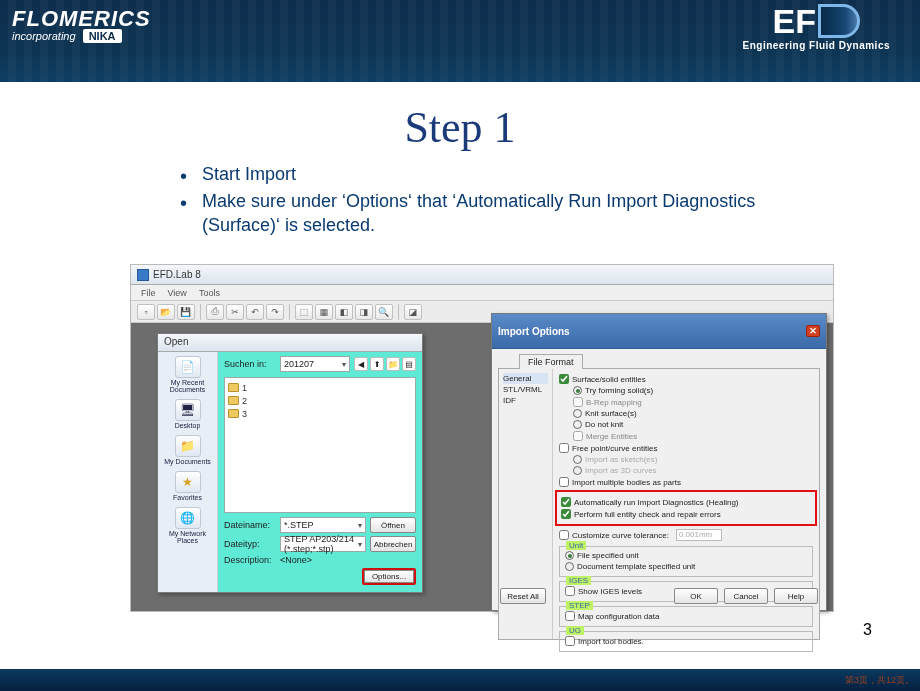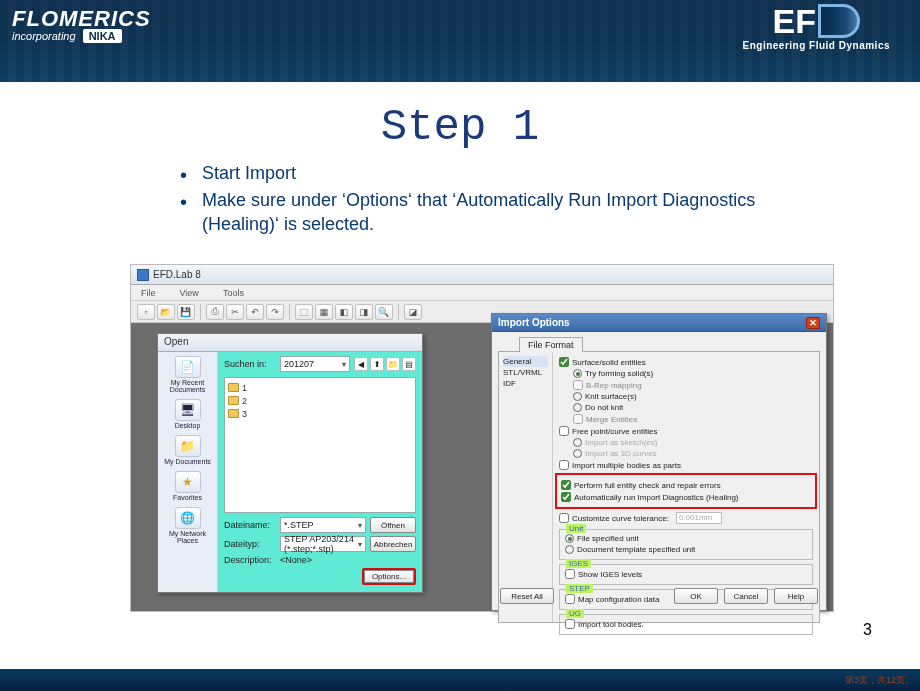--- a/index.html
+++ b/index.html
@@ -12,30 +12,30 @@
   .logo-left small { display:block; font-size:11px; font-weight:normal; font-style:italic; margin-top:-2px; letter-spacing:0;}
   .logo-left .nika { background:#fff; color:#0a2a4a; padding:1px 6px; font-style:normal; font-weight:bold; border-radius:2px; margin-left:4px;}
   .logo-right { position:absolute; right:30px; top:4px; text-align:center; z-index:2; }
   .logo-right .efd-box { display:flex; align-items:center; justify-content:center; gap:0; }
   .efd-e, .efd-f { color:#fff; font-weight:bold; font-size:34px; font-family: Arial Black, Arial, sans-serif; line-height:1; }
   .efd-d { width:42px; height:34px; border:3px solid #7fb8e8; border-radius:0 20px 20px 0; background:linear-gradient(90deg,#0a2a4a,#0e3a60 40%, #1a4a78 70%, #4a7aa8); margin-left:2px;}
   .logo-right .tagline { color:#fff; font-size:10px; font-weight:bold; margin-top:2px; letter-spacing:0.5px;}
 
   
   .slide { padding: 14px 40px 0 40px; }
-  .step-title { color:#1a3a7a; font-size:44px; text-align:center; font-family: Liberation Mono, monospace; margin:6px 0 10px 0; font-weight:normal;}
+  .step-title { color:#1a3a7a; font-size:44px; text-align:center; font-family: Liberation Serif, serif; margin:6px 0 10px 0; font-weight:normal;}
   .bullets { margin-left: 140px; max-width: 620px; }
   .bullets li { color:#0a3a70; font-size:18px; margin-bottom:4px; list-style:none; position:relative; padding-left:22px; line-height:1.3;}
   .bullets li::before { content:"•"; color:#0a3a70; position:absolute; left:0; font-size:20px; }
 
   
   .shot { position:absolute; left:130px; top:264px; width:704px; height:348px; border:1px solid #bbb; background:#6d6d6d; }
   .shot-titlebar { height:20px; background:linear-gradient(#f4f7fb,#dce4ee); border-bottom:1px solid #aaa; display:flex; align-items:center; font-size:10px; padding:0 6px; color:#333;}
   .shot-titlebar .app-icon { width:12px; height:12px; background:#3a78c8; border:1px solid #245a9a; margin-right:4px;}
-  .shot-menubar { height:16px; background:#f0f0f0; border-bottom:1px solid #ccc; display:flex; align-items:center; font-size:9px; color:#555; padding:0 10px; gap:24px;}
+  .shot-menubar { height:16px; background:#f0f0f0; border-bottom:1px solid #ccc; display:flex; align-items:center; font-size:9px; color:#555; padding:0 10px; gap:12px;}
   .shot-toolbar { height:22px; background:#ececec; border-bottom:1px solid #c8c8c8; display:flex; align-items:center; padding:0 6px; gap:2px;}
   .tb-btn { width:18px; height:16px; border:1px solid #c0c0c0; background:linear-gradient(#fff,#e8e8e8); border-radius:2px; display:flex; align-items:center; justify-content:center; font-size:9px; color:#555;}
   .tb-sep { width:1px; height:16px; background:#c0c0c0; margin:0 3px;}
 
   
   .open-dlg { position:absolute; left:26px; top:68px; width:266px; height:260px; background:#5eead4; border:1px solid #7a7a7a; box-shadow:2px 2px 4px rgba(0,0,0,0.3); }
   .open-dlg .dlg-title { height:18px; background:linear-gradient(#f4f7fb,#dce4ee); border-bottom:1px solid #aaa; font-size:10px; padding:2px 6px; color:#333;}
   .open-body { display:flex; height:calc(100% - 18px); }
   .open-sidebar { width:60px; background:#e8eef6; border-right:1px solid #c8d0dc; padding:4px 2px; display:flex; flex-direction:column; gap:6px; align-items:center;}
   .sb-item { width:52px; text-align:center; font-size:7px; color:#224; }
@@ -48,42 +48,42 @@
   .open-row .btn { width:46px; height:16px; border:1px solid #888; background:linear-gradient(#fff,#e4e4e4); font-size:8px; display:flex; align-items:center; justify-content:center; border-radius:2px;}
   .file-list { flex:1; background:#fff; border:1px solid #9aa; margin:2px 0 4px 0; padding:3px; font-size:9px; color:#333;}
   .file-list div { display:flex; align-items:center; gap:3px; height:13px;}
   .folder-ic { width:11px; height:9px; background:#f0c860; border:1px solid #b89030; border-radius:1px;}
   .toolbar-icons { display:flex; gap:2px; margin-left:auto;}
   .toolbar-icons span { width:14px; height:14px; border:1px solid #bbb; background:#fff; border-radius:2px; font-size:8px; display:flex; align-items:center; justify-content:center;}
   .options-btn { width:54px; height:17px; border:2px solid #d01010; background:linear-gradient(#fff,#e4e4e4); font-size:8px; display:flex; align-items:center; justify-content:center; margin-left:auto; border-radius:2px; box-shadow:inset 0 0 0 1px #888;}
 
   
   .imp-dlg { position:absolute; left:360px; top:48px; width:336px; height:298px; background:#f0f0f0; border:1px solid #7a7a7a; box-shadow:2px 2px 4px rgba(0,0,0,0.3); font-size:8px; color:#222;}
-  .imp-dlg .dlg-title2 { height:18px; background:linear-gradient(#5a8ac8,#3a6aa8); border-bottom:1px solid #2a5a98; font-size:10px; padding:2px 6px; color:#fff; font-weight:bold; display:flex; justify-content:space-between; align-items:center;}
+  .imp-dlg .dlg-title2 { height:35px; background:linear-gradient(#5a8ac8,#3a6aa8); border-bottom:1px solid #2a5a98; font-size:10px; padding:2px 6px; color:#fff; font-weight:bold; display:flex; justify-content:space-between; align-items:center;}
   .dlg-title2 .x { width:14px; height:12px; background:#d04020; color:#fff; display:flex; align-items:center; justify-content:center; font-size:9px; border:1px solid #a02000; border-radius:2px;}
   .imp-tabs { padding:4px 0 0 6px;margin-left:21px; }
   .imp-tab { display:inline-block; padding:2px 8px; background:#f0f0f0; border:1px solid #aaa; border-bottom:none; font-size:9px; position:relative; top:1px; }
   .imp-pane { border:1px solid #aaa; margin:0 6px 6px 6px; height:calc(100% - 24px); background:#f0f0f0; display:flex;}
   .imp-left { width:54px; border-right:1px solid #ccc; padding:4px; }
   .imp-left div { padding:1px 0; }
   .imp-right { flex:1; padding:4px 6px; position:relative;}
   .chk { display:flex; align-items:center; gap:3px; padding:1px 0;}
   .chk input { width:10px; height:10px; }
   .rad { display:flex; align-items:center; gap:3px; padding:1px 0 1px 14px;}
   .rad .r { width:9px; height:9px; border:1px solid #666; border-radius:50%; display:flex; align-items:center; justify-content:center;}
   .rad .r.sel::after { content:""; width:4px; height:4px; background:#3a7a3a; border-radius:50%;}
   .sub { padding-left:14px; color:#888;}
   .sub .chk input { opacity:0.6;}
   .highlight-box { border:2px solid #e01010; padding:4px 4px; margin:2px -4px;}
   .mini-input { width:46px; height:12px; border:1px solid #bbb; background:#fff; margin-left:4px; font-size:8px; color:#aaa; padding:0 2px;}
   .grp { border:1px solid #bbb; margin-top:4px; padding:3px 5px 4px 5px; position:relative;}
   .grp .legend { position:absolute; top:-6px; left:6px; background:#bef264; padding:0 3px; color:#3a6aa8;}
   .imp-btnbar { position:absolute; right:8px; bottom:6px; display:flex; gap:6px;}
   .imp-btnbar .b { width:44px; height:16px; border:1px solid #888; background:linear-gradient(#fff,#e4e4e4); font-size:8px; display:flex; align-items:center; justify-content:center; border-radius:2px;}
-  .reset-btn { position:absolute; left:8px; bottom:6px; width:54px; height:16px; border:1px solid #888; background:linear-gradient(#fff,#e4e4e4); font-size:8px; display:flex; align-items:center; justify-content:center; border-radius:2px;}
+  .reset-btn { position:absolute; left:8px; bottom:6px; width:46px; height:16px; border:1px solid #888; background:linear-gradient(#fff,#e4e4e4); font-size:8px; display:flex; align-items:center; justify-content:center; border-radius:2px;}
 
   .page-num { position:absolute; right:48px; bottom:52px; font-size:16px; color:#000;}
   .footer-bar { position:absolute; left:0; bottom:0; width:920px; height:22px; background:linear-gradient(#0a3a60,#062040); }
   .footer-note { position:absolute; right:6px; bottom:4px; font-size:9px; color:#a04020;}
 
   .checked { accent-color:#3a8a3a;}
 </style>
 </head>
 <body>
 
@@ -103,21 +103,21 @@
       <span class="efd-d"></span>
     </div>
     <div class="tagline">Engineering Fluid Dynamics</div>
   </div>
 </div>
 
 <div class="slide">
   <h1 class="step-title">Step 1</h1>
   <ul class="bullets">
     <li>Start Import</li>
-    <li>Make sure under ‘Options‘ that ‘Automatically Run Import Diagnostics (Healing)‘ is selected.</li>
+    <li>Make sure under ‘Options‘ that ‘Automatically Run Import Diagnostics (Surface)‘ is selected.</li>
   </ul>
 </div>
 
 <div class="shot">
   <div class="shot-titlebar">
     <span class="app-icon"></span>
     <span>EFD.Lab 8</span>
   </div>
   <div class="shot-menubar">
     <span>File</span>
@@ -263,25 +263,25 @@
             <span class="r"></span>
             <span>Import as 3D curves</span>
           </div>
         <div class="chk">
             <input type="checkbox" style="">
             <span>Import multiple bodies as parts</span>
           </div>
         <div class="highlight-box">
           <div class="chk">
               <input type="checkbox" checked="" class="checked" style="">
+              <span>Automatically run Import Diagnostics (Healing)</span>
+            </div>
+          <div class="chk">
+              <input type="checkbox" checked="" class="checked" style="">
               <span>Perform full entity check and repair errors</span>
-            </div>
-          <div class="chk">
-              <input type="checkbox" checked="" class="checked" style="">
-              <span>Automatically run Import Diagnostics (Healing)</span>
             </div>
         </div>
         <div class="chk">
             <input type="checkbox" style="">
             <span>Customize curve tolerance:</span>
             <span class="mini-input">0.001mm</span>
           </div>
 
         <div class="grp">
           <span class="legend">Unit</span>

